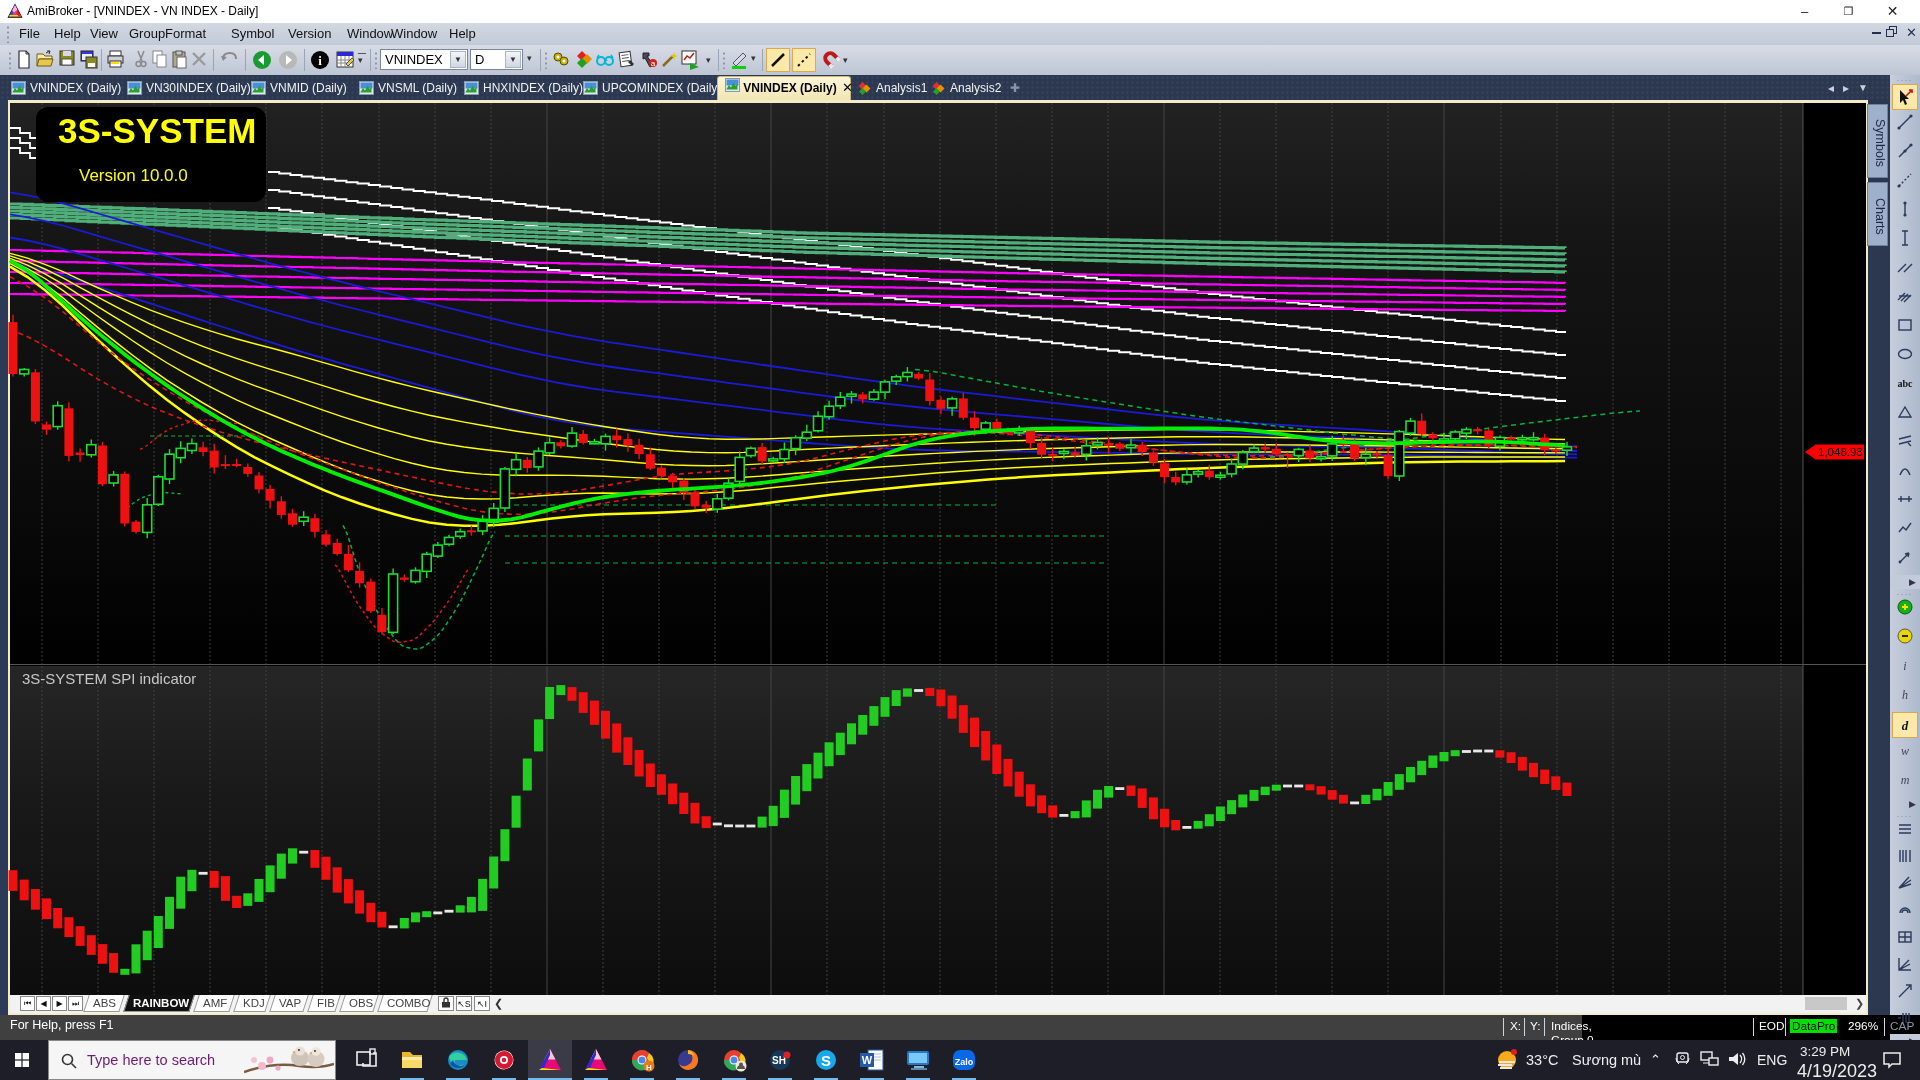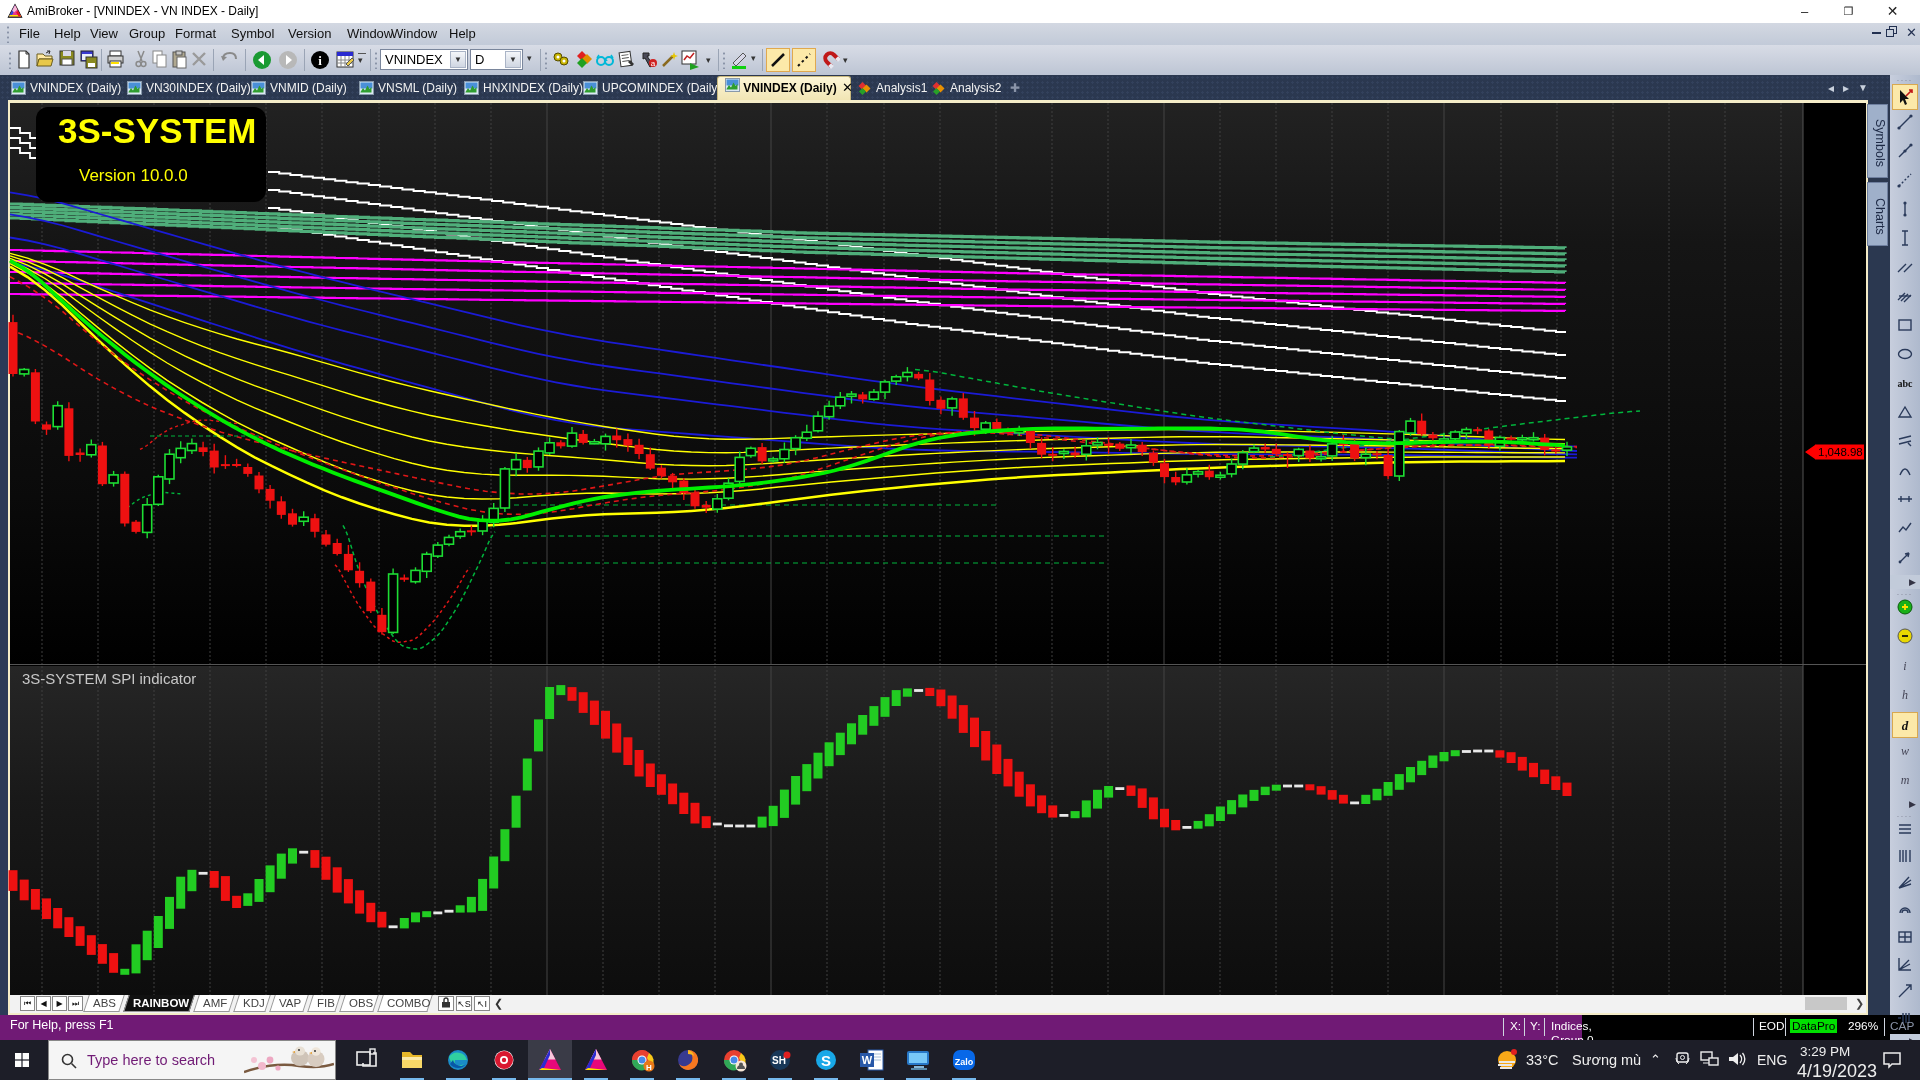--- a/index.html
+++ b/index.html
@@ -35,21 +35,21 @@
 .sheettab{position:absolute;top:0px;height:17px;color:#444;line-height:17px;padding:0 6px;
  transform:skewX(-18deg);background:#fff;border:1px solid #999;border-top:none}
 .sheettab span{display:inline-block;transform:skewX(18deg)}
 
 #sidestrip{position:absolute;left:1868px;top:100px;width:22px;height:915px;background:#2b3850}
 .vtab{position:absolute;left:1867px;width:21px;background:#9fb0ca;border:1px solid #6f80a0;color:#1d2945;
  font-size:12.5px;writing-mode:vertical-rl;text-align:center;padding-top:4px}
 #righttb{position:absolute;left:1890px;top:75px;width:30px;height:940px;background:linear-gradient(90deg,#c7cedd,#aeb9cd)}
 #righttb svg{display:block;margin:0 auto}
 
-#statusbar{position:absolute;left:0;top:1015px;width:1582px;height:25px;background:#701a75;color:#fff;font-size:11.8px}
+#statusbar{position:absolute;left:0;top:1015px;width:1582px;height:25px;background:#404040;color:#fff;font-size:11.8px}
 #statusbar .seg{position:absolute;top:4px}
 .ssep{position:absolute;top:3px;width:1px;height:18px;background:#cfd5e0}
 
 #taskbar{position:absolute;left:0;top:1040px;width:1920px;height:40px;background:#1d1e28}
 #searchbox{position:absolute;left:48px;top:1040px;width:288px;height:40px;background:#f5f5f5;border:1px solid #888}
 #searchbox .ph{position:absolute;left:38px;top:11px;font-size:14.5px;color:#701a75}
 .tico{position:absolute;top:1040px;width:44px;height:40px}
 .runbar{position:absolute;top:1078px;height:2px;background:#76b9ed}
 .trayico{position:absolute;color:#eee;font-size:13px}
 </style></head><body>
@@ -66,21 +66,21 @@
     <span class="wbtn" style="left:1782px">–</span>
     <span class="wbtn" style="left:1826px;font-size:11px">❐</span>
     <span class="wbtn" style="left:1870px;font-size:14px">✕</span>
   </div>
 <div id="menubar">
     <span class="grip" style="left:6px;top:2px"></span>
     <span class="mi" style="left:19px">File</span>
     <span class="mi" style="left:54px">Help</span>
     <span class="mi" style="left:90px">View</span>
     <span class="mi" style="left:129px">Group</span>
-    <span class="mi" style="left:175px">Format</span>
+    <span class="mi" style="left:165px">Format</span>
     <span class="mi" style="left:231px">Symbol</span>
     <span class="mi" style="left:288px">Version</span>
     <span class="mi" style="left:347px">Window</span>
     <span class="mi" style="left:391px">Window</span>
     <span class="mi" style="left:449px">Help</span>
     <span style="position:absolute;left:1872px;top:9px;width:9px;height:2px;background:#223050"></span>
     <span style="position:absolute;left:1889px;top:3px;width:8px;height:8px;border:1.5px solid #223050"></span>
     <span style="position:absolute;left:1886px;top:6px;width:8px;height:8px;border:1.5px solid #223050;background:#c8d0dc"></span>
     <span style="position:absolute;left:1906px;top:2px;color:#223050;font-size:13px">✕</span>
   </div>

